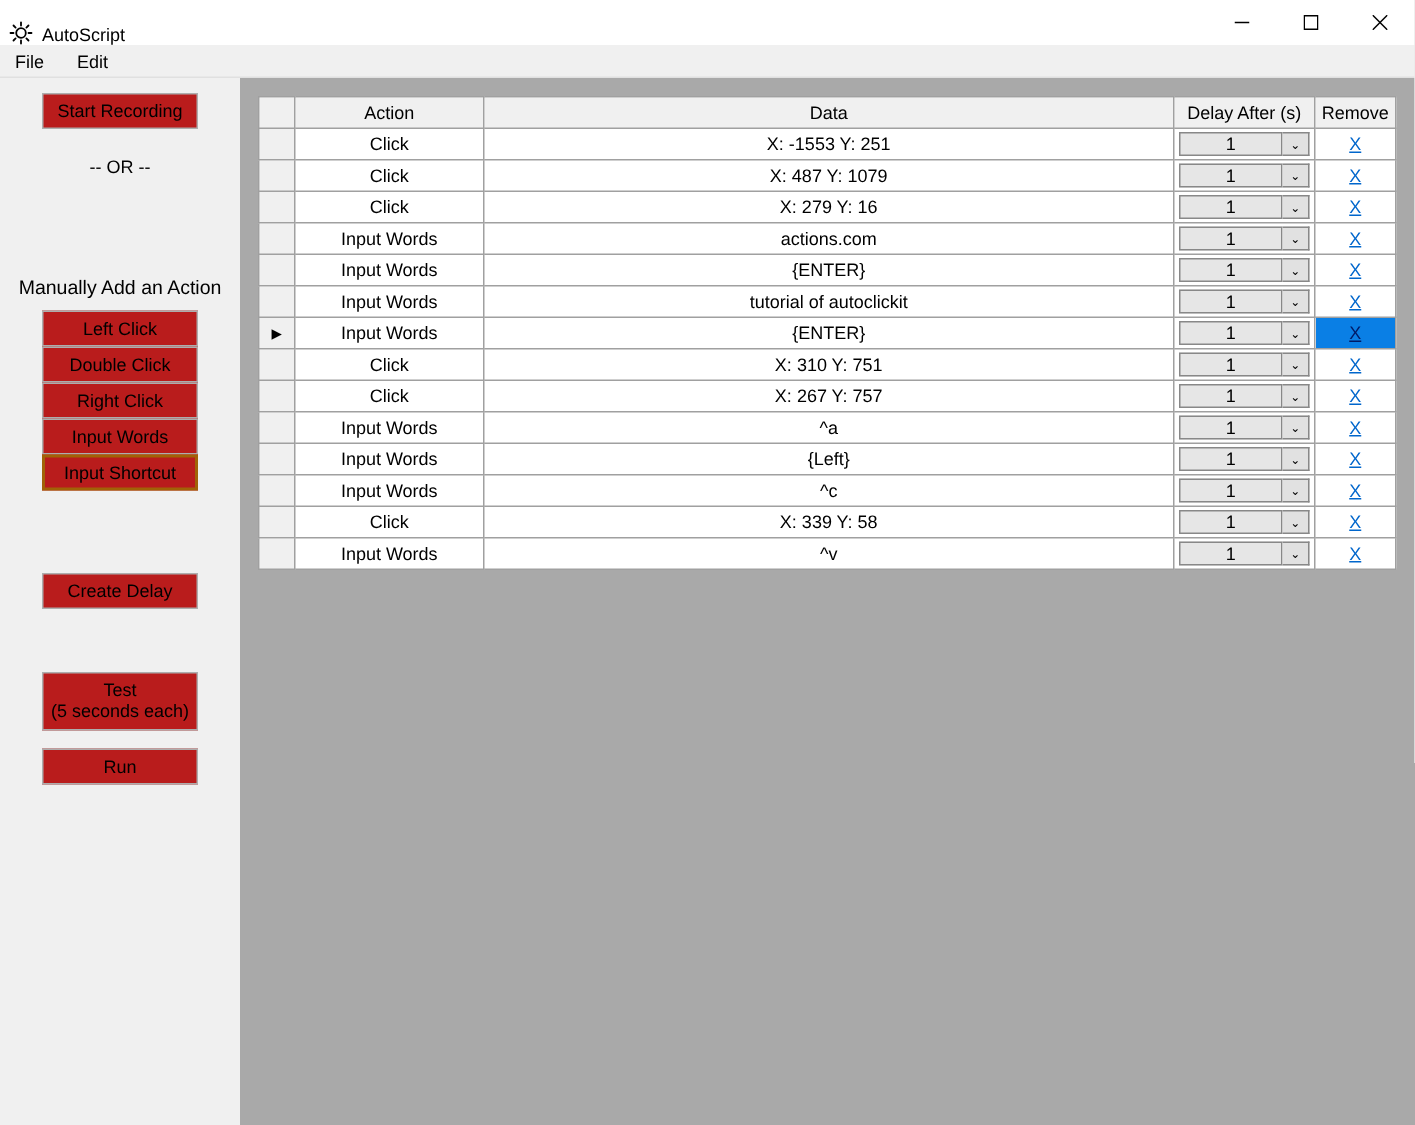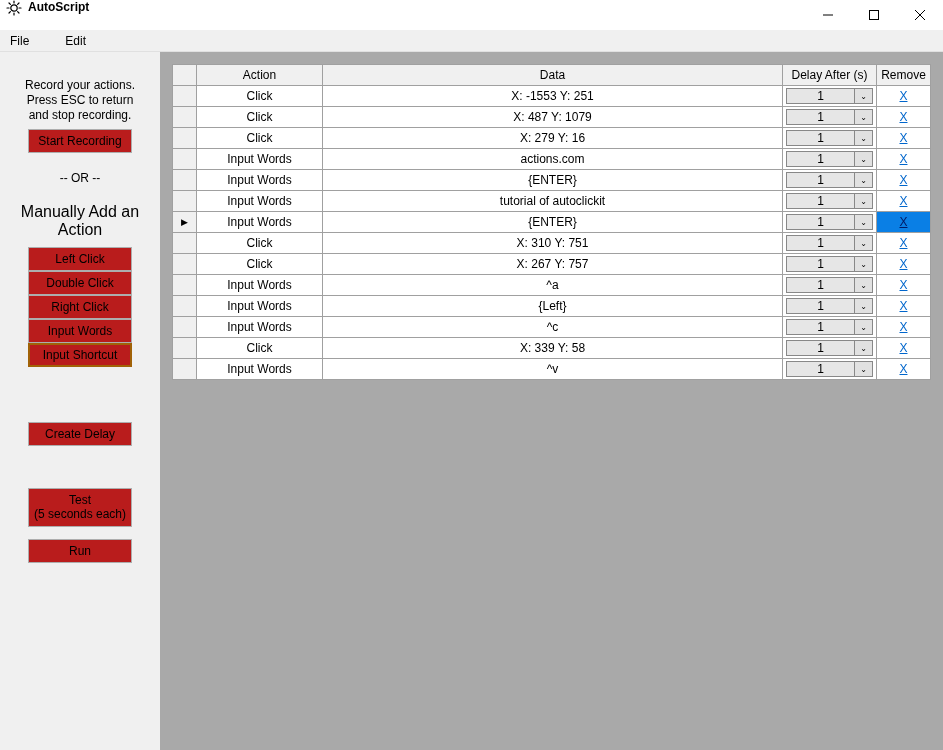--- a/index.html
+++ b/index.html
@@ -11,24 +11,23 @@
     color: #000;
     width: 943px;
     height: 750px;
     overflow: hidden;
   }
   
   .titlebar {
     height: 30px;
     background: #fff;
     display: flex;
-    align-items: flex-start;
+    align-items: flex-end;
     padding-left: 6px;
     border-bottom: 0px solid #ddd;
-    font-weight: bold;
   }
   .titlebar .app-icon {
     width: 16px; height: 16px;
     margin-right: 6px;
     display: inline-flex;
     align-items: center; justify-content: center;
   }
   .titlebar .title-text {
     font-size: 12px;
   }
@@ -51,21 +50,21 @@
   }
   .win-btn svg { display:block; }
   
   .menubar {
     height: 22px;
     background: #f0f0f0;
     display: flex;
     align-items: center;
     padding-left: 10px;
     border-bottom: 1px solid #e0e0e0;
-    gap: 36px;
+    gap: 22px;
   }
   .menu-item { font-size: 12px; }
   
   .content {
     display: flex;
     height: calc(750px - 30px - 22px);
   }
   .sidebar {
     width: 160px;
     background: #f0f0f0;
@@ -97,22 +96,23 @@
   }
   .sidebar button.big.selected {
     border: 2px solid #a16207;
     padding: 3px 3px;
   }
   .sidebar .or-sep {
     margin: 18px 0;
     font-size: 12px;
   }
   .sidebar .section-label {
-    font-size: 16px;
+    font-size: 13px;
     margin-bottom: 8px;
+    margin-top: 48px;
   }
   .sidebar .btn-col {
     display: flex; flex-direction: column; 
   }
   
   .gridwrap {
     flex: 1;
     background: #a9a9a9;
     padding: 12px;
     overflow: hidden;
@@ -240,23 +240,20 @@
 
 <div class="menubar">
   <span class="menu-item">File</span>
   <span class="menu-item">Edit</span>
 </div>
 
 <div class="content">
 
   <div class="sidebar">
 
-    <div class="help-text" style="white-space:pre-line;">Record your actions.
-Press ESC to return
-and stop recording.</div>
     <button class="big">Start Recording</button>
 
     <div class="or-sep">-- OR --</div>
 
     <div class="section-label">Manually Add an Action</div>
 
     <div class="btn-col">
       <button class="big">Left Click</button>
       <button class="big">Double Click</button>
       <button class="big">Right Click</button>

